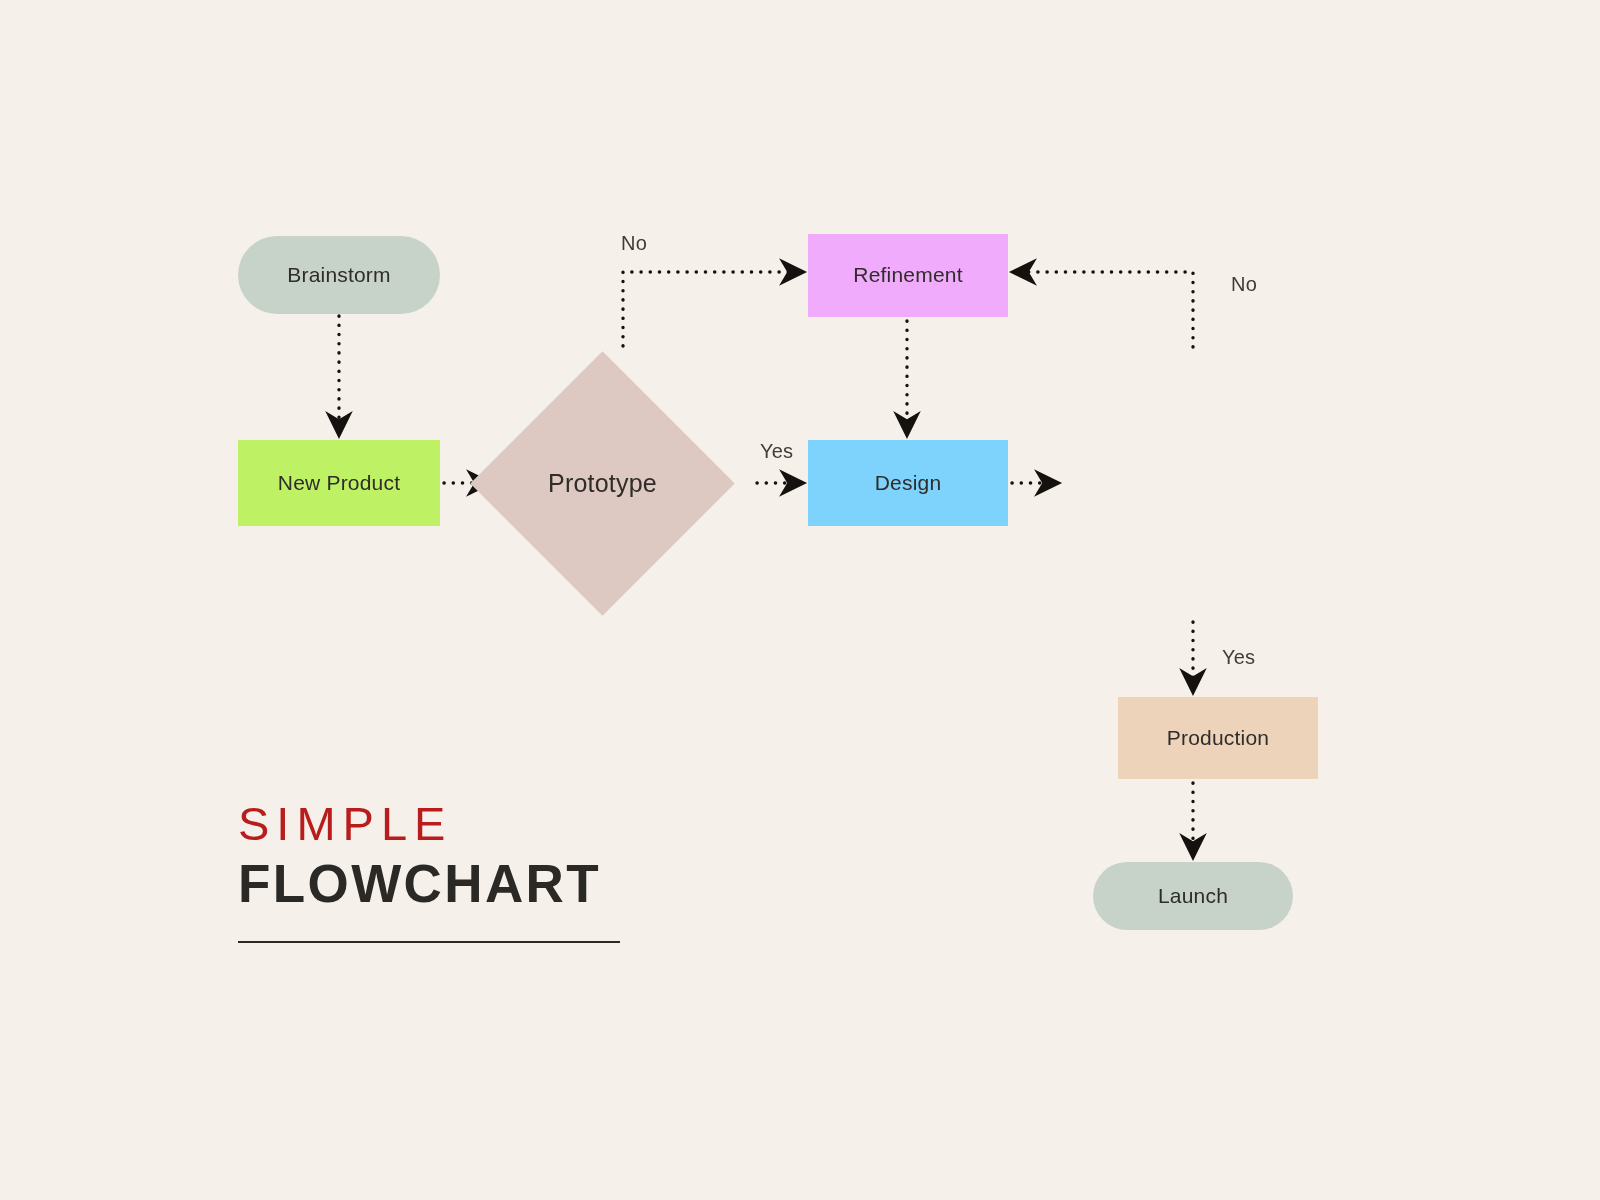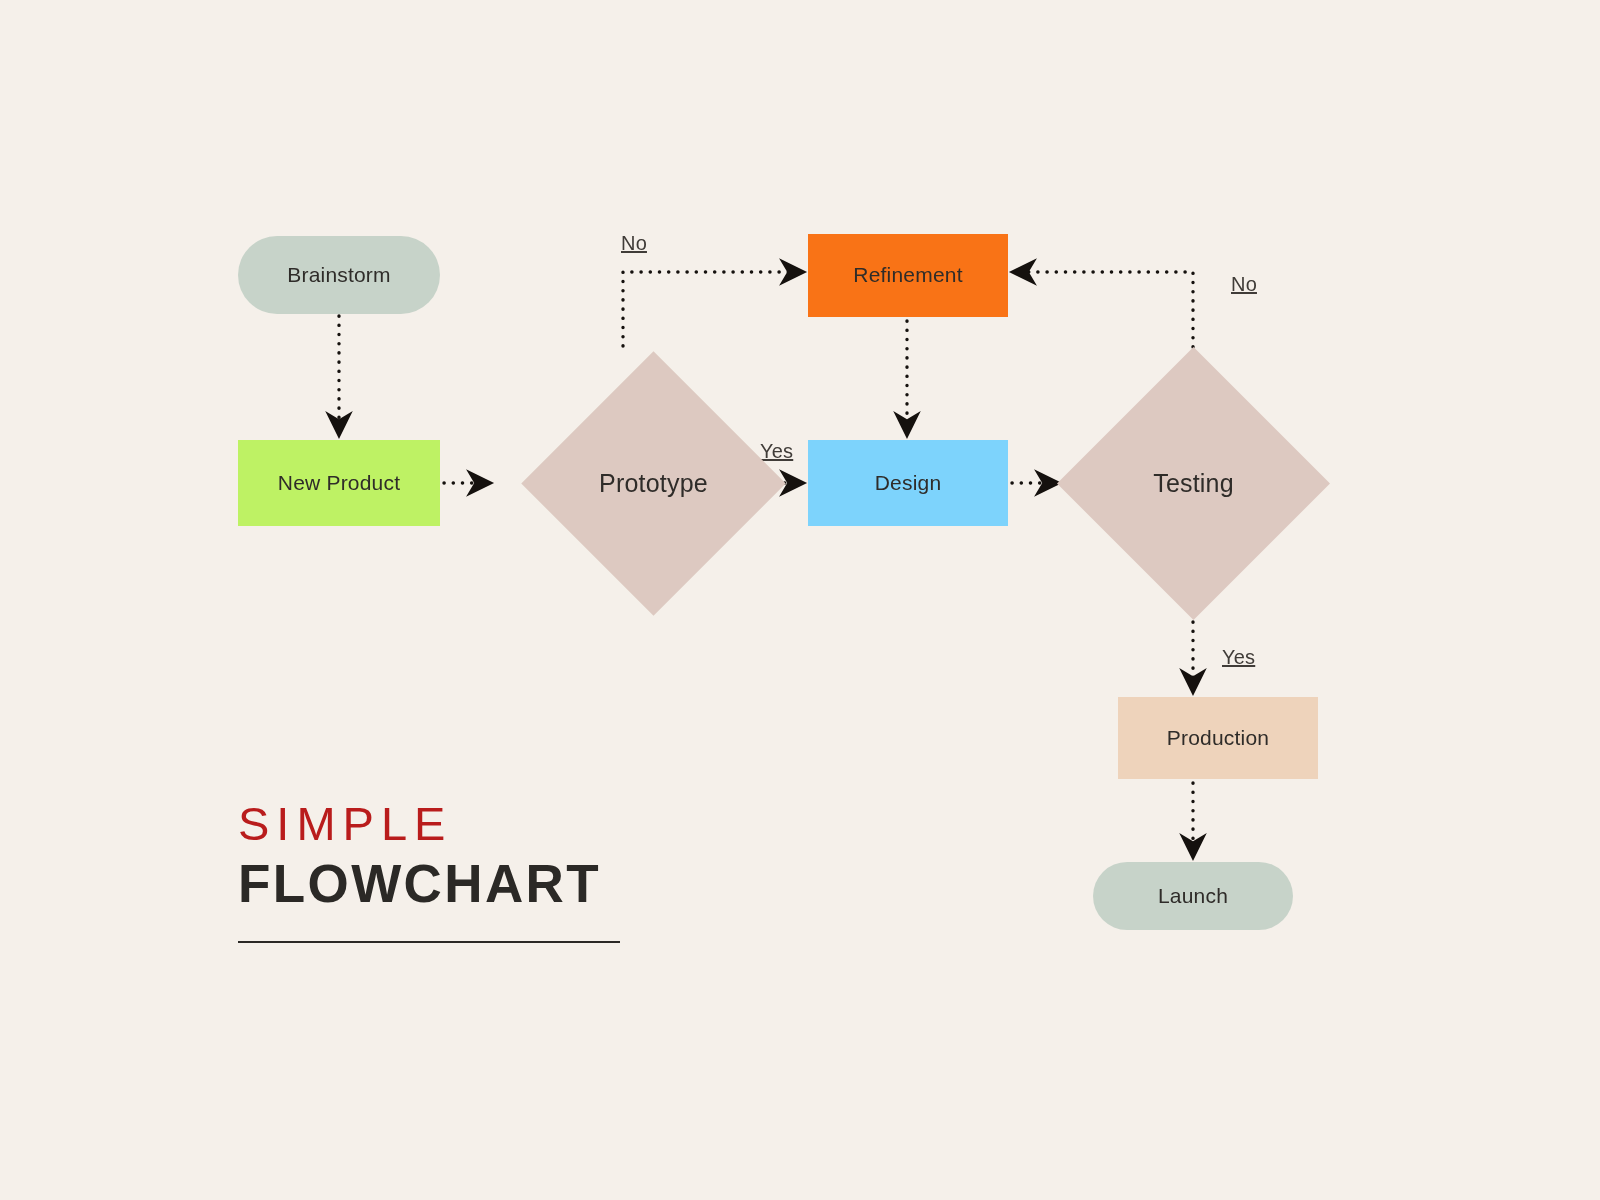--- a/index.html
+++ b/index.html
@@ -66,21 +66,20 @@
     width: 1600px;
     height: 1200px;
     pointer-events: none;
   }
   .edge-label {
     position: absolute;
     font-size: 20px;
     color: #403c38;
     letter-spacing: 0.2px;
     white-space: nowrap;
-    text-decoration: underline;
   }
 
   
   #title-block {
     position: absolute;
     left: 238px;
     top: 800px;
     width: 420px;
   }
   #title-line1 {
@@ -148,37 +147,33 @@
   <div class="edge-label" style="left:1222px; top:646px;">Yes</div>
 
   <div class="node node-pill" style="left:238px; top:236px; width:202px; height:78px; background:#c7d3c9;">
     <span>Brainstorm</span>
   </div>
 
   <div class="node node-rect" style="left:238px; top:440px; width:202px; height:86px; background:#bef264;">
     <span>New Product</span>
   </div>
 
-  <div class="node-diamond-wrap" style="left:560px; top:390px; width:187px; height:187px;">
+  <div class="node-diamond-wrap" style="left:509px; top:390px; width:187px; height:187px;">
     <span class="diamond-shape" style="background:#ddc9c1;"></span>
     <span class="label">Prototype</span>
   </div>
 
-  <div class="node node-rect" style="left:808px; top:234px; width:200px; height:83px; background:#f97316;">
+  <div class="node node-rect" style="left:808px; top:234px; width:200px; height:83px; background:#f0abfc;">
     <span>Refinement</span>
   </div>
 
   <div class="node node-rect" style="left:808px; top:440px; width:200px; height:86px; background:#7dd3fc;">
     <span>Design</span>
   </div>
 
-  <div class="node-diamond-wrap" style="left:1097px; top:387px; width:193px; height:193px;">
-    <span class="diamond-shape" style="background:#ddc9c1;"></span>
-    <span class="label">Testing</span>
-  </div>
 
   <div class="node node-rect" style="left:1118px; top:697px; width:200px; height:82px; background:#eed3bb;">
     <span>Production</span>
   </div>
 
   <div class="node node-pill" style="left:1093px; top:862px; width:200px; height:68px; background:#c7d3c9;">
     <span>Launch</span>
   </div>
 
   <div id="title-block">

